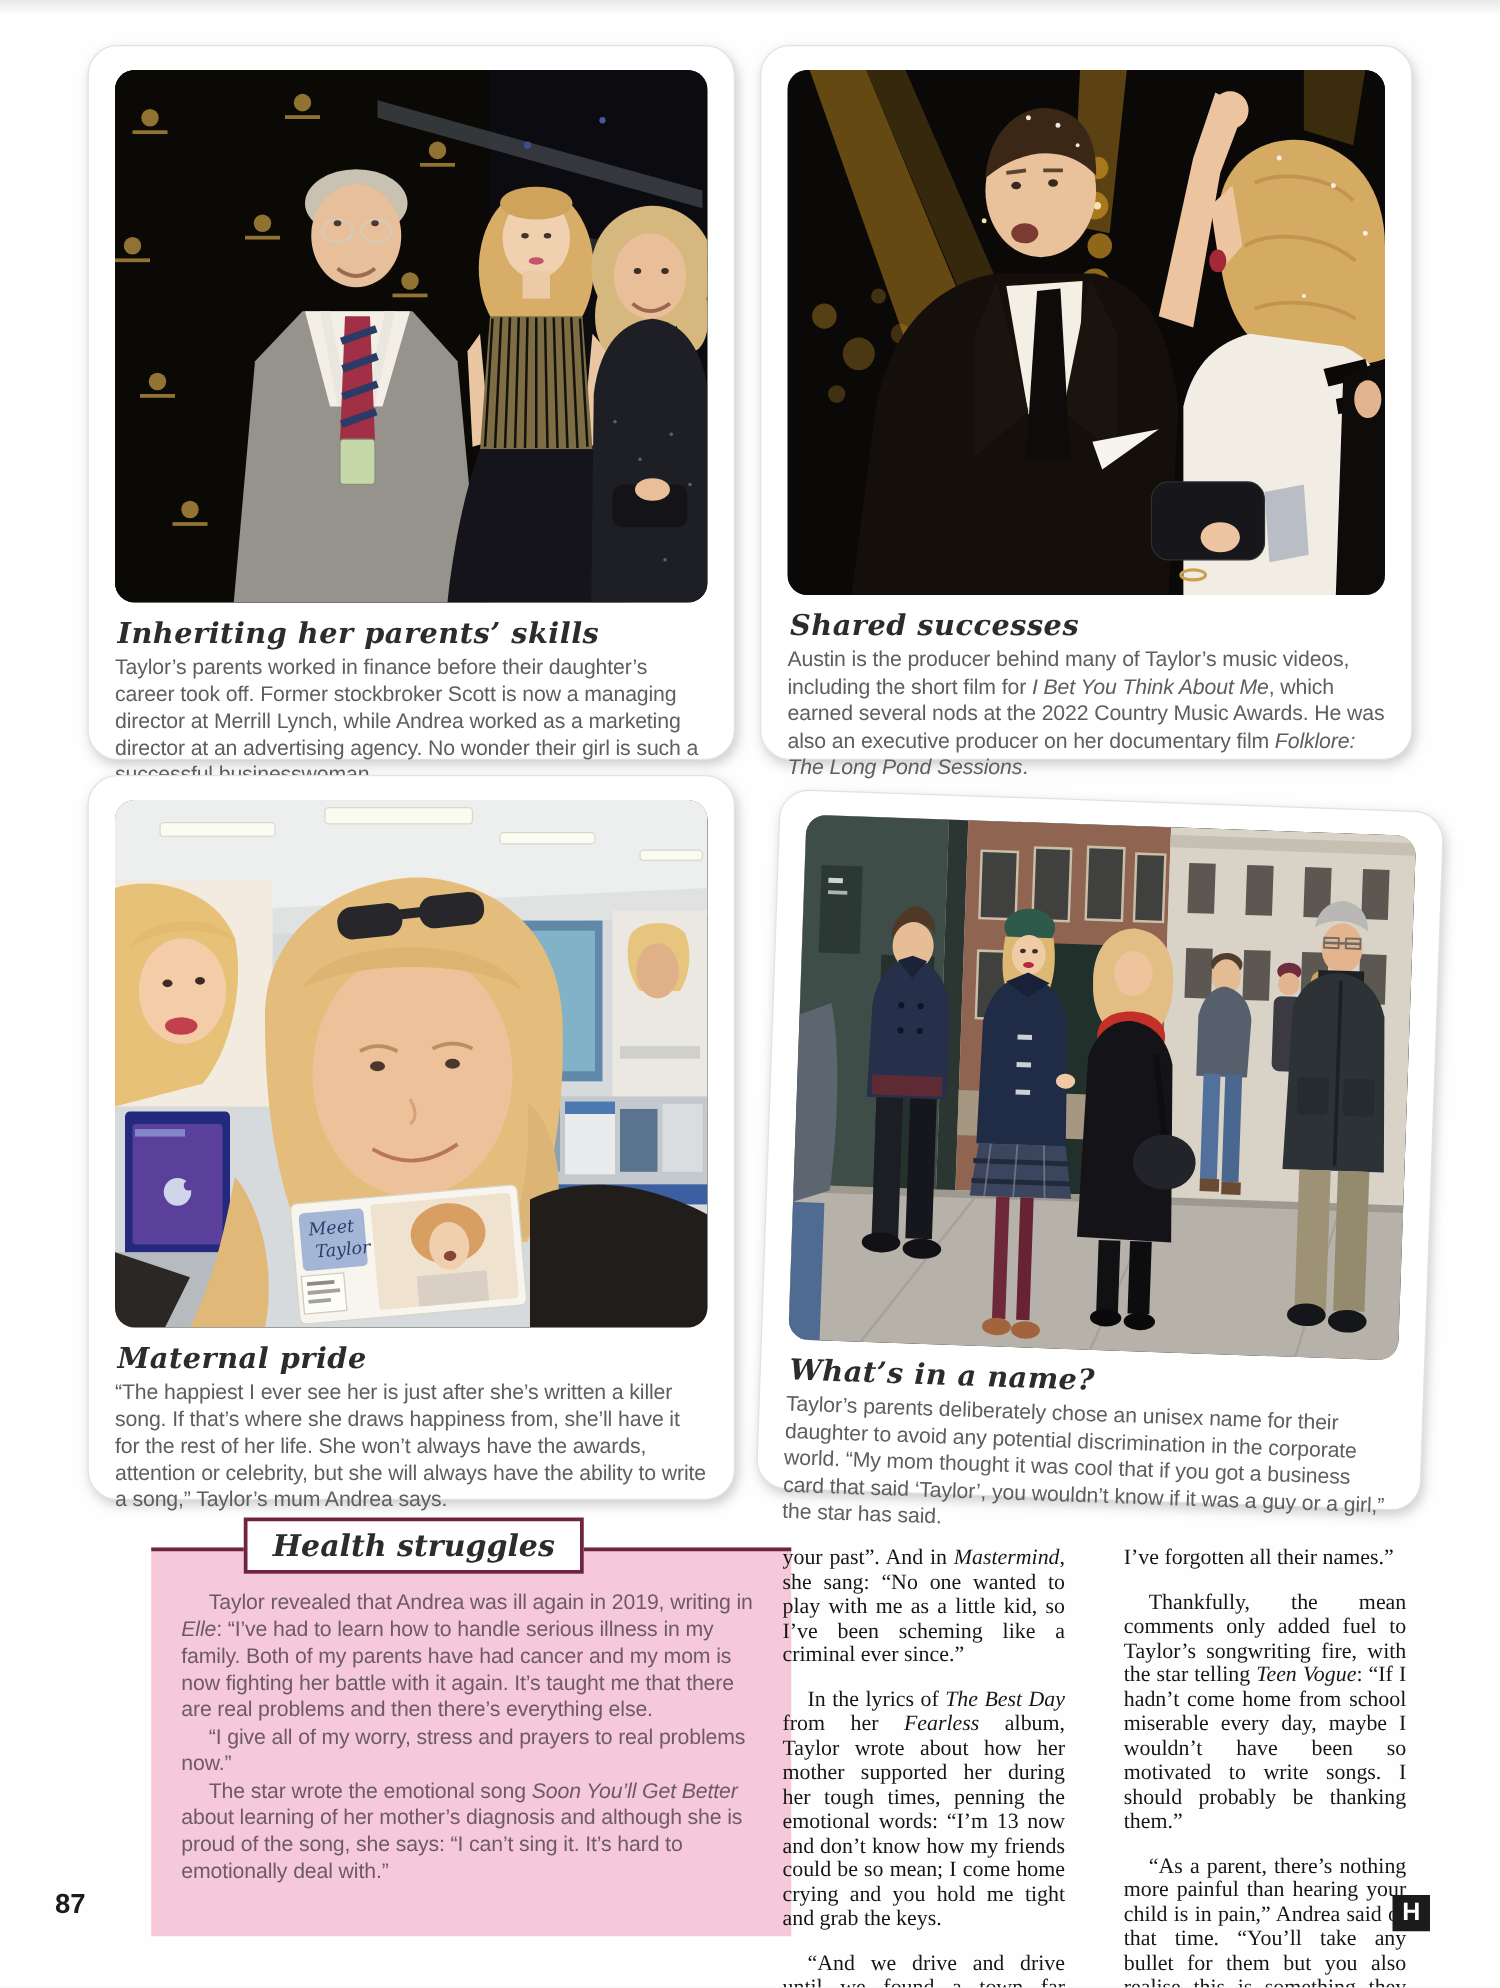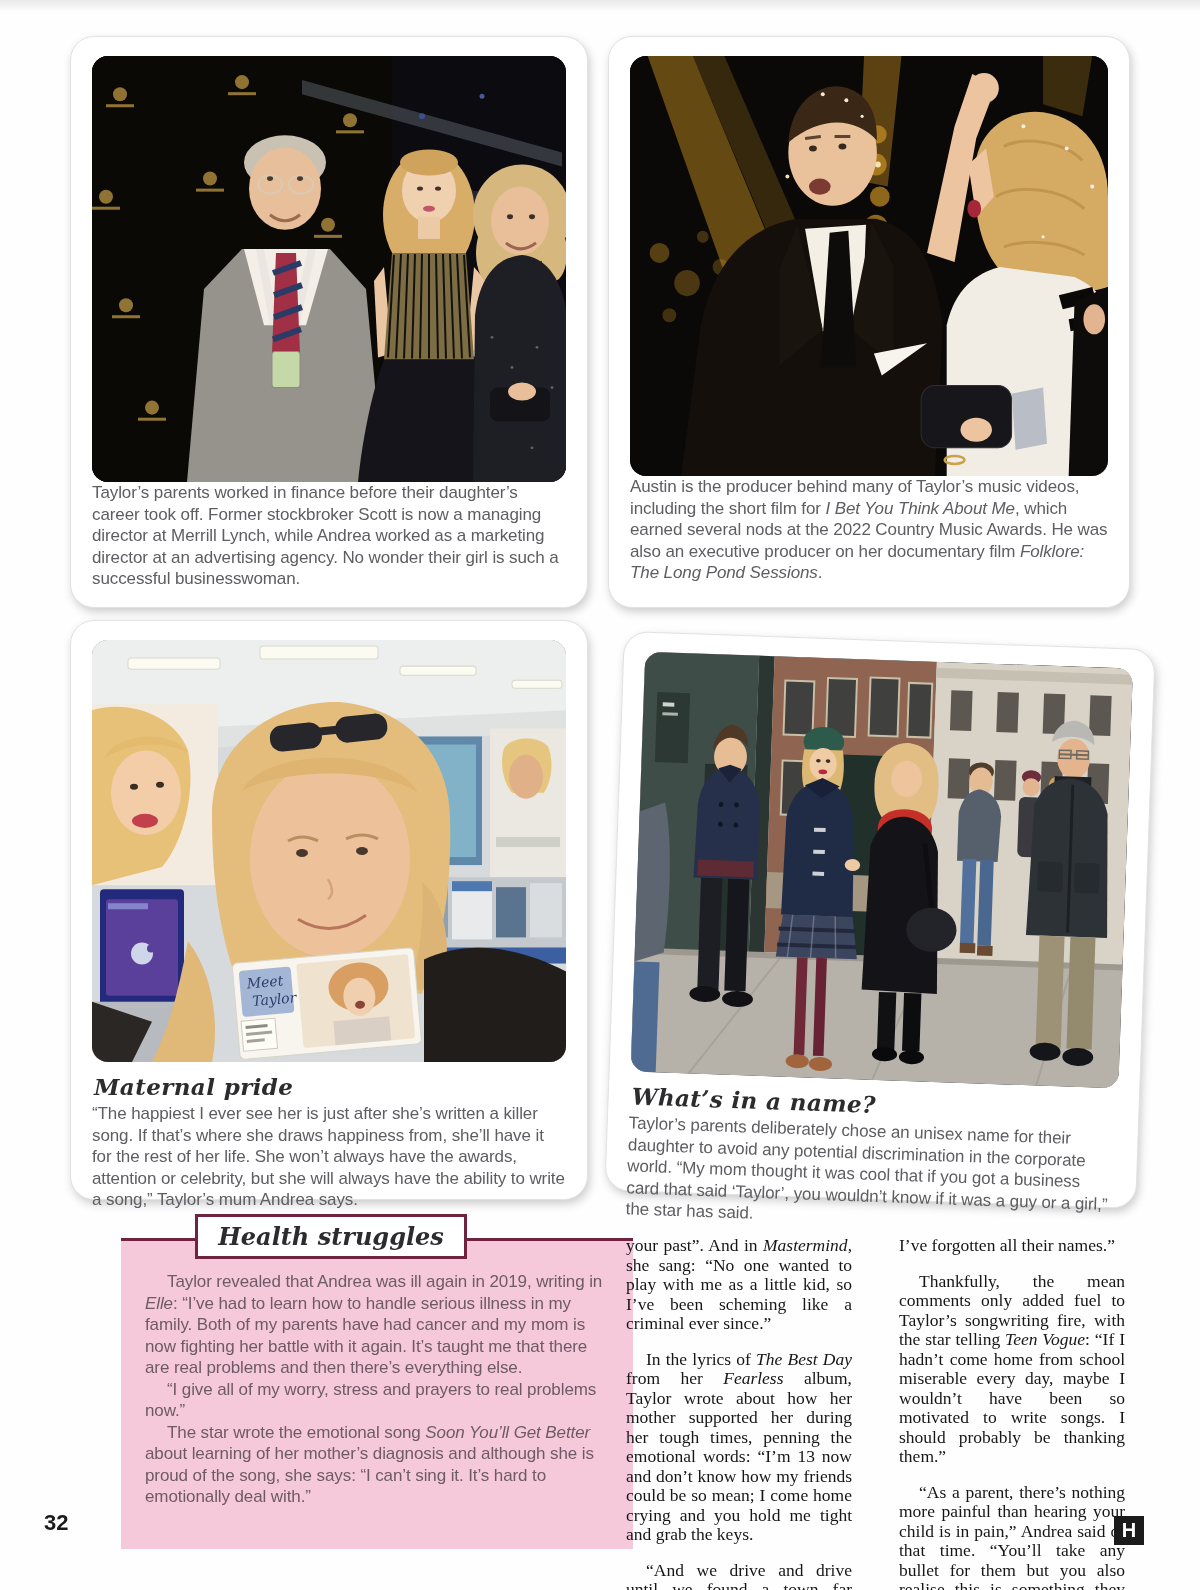--- a/index.html
+++ b/index.html
@@ -154,20 +154,21 @@
               <circle cx="445" cy="290" r="1.4"></circle>
             <circle cx="460" cy="330" r="1.4"></circle>
               <circle cx="410" cy="360" r="1.4"></circle>
               <circle cx="440" cy="390" r="1.4"></circle>
           </g>
           <rect x="398" y="330" width="60" height="34" rx="8" fill="#141418"></rect>
           <ellipse cx="430" cy="334" rx="14" ry="9" fill="#e8bf99"></ellipse>
         </g>
       </svg>
     </div>
+    <div class="cap-head">Inheriting her parents’ skills</div>
     <div class="cap-body"><span>Taylor’s parents worked in finance before their daughter’s career took off. Former stockbroker Scott is now a managing director at Merrill Lynch, while Andrea worked as a marketing director at an advertising agency. No wonder their girl is such a successful businesswoman.</span></div>
   </div>
 
   <div class="card card-shared">
     <div class="photo ph-shared">
       <svg viewBox="0 0 486 418" preserveAspectRatio="none">
         <rect width="486" height="418" fill="#0a0908"></rect>
         <g>
           <polygon points="18,0 64,0 148,198 96,216" fill="#c08a1e" opacity=".5"></polygon>
           <polygon points="64,0 96,0 180,190 150,200" fill="#8a6316" opacity=".35"></polygon>
@@ -239,20 +240,21 @@
           <polygon points="388,336 420,330 424,386 392,392" fill="#b9bec6"></polygon>
           <ellipse cx="352" cy="372" rx="16" ry="12" fill="#ecc49f"></ellipse>
           <ellipse cx="330" cy="402" rx="10" ry="4" fill="none" stroke="#c9a24a" stroke-width="2.5"></ellipse>
         </g>
         <g>
           <polygon points="452,244 486,230 486,418 446,418" fill="#0d0c0a"></polygon>
           <ellipse cx="472" cy="262" rx="11" ry="15" fill="#e2b48f"></ellipse>
         </g>
       </svg>
     </div>
+    <div class="cap-head">Shared successes</div>
     <div class="cap-body"><span>Austin is the producer behind many of Taylor’s music videos, including the short film for </span><i>I Bet You Think About Me</i><span>, which earned several nods at the 2022 Country Music Awards. He was also an executive producer on her documentary film </span><i>Folklore: The Long Pond Sessions</i><span>.</span></div>
   </div>
 
   <div class="card card-maternal">
     <div class="photo ph-maternal">
       <svg viewBox="0 0 474 420" preserveAspectRatio="none">
         <rect width="474" height="420" fill="#d6dadc"></rect>
         <rect width="474" height="92" fill="#edefee"></rect>
         <polygon points="0,92 474,70 474,92 0,112" fill="#dfe2e1"></polygon>
         <g>
@@ -484,15 +486,15 @@
       <p class="ind"><span>“And we drive and drive until we found a town far enough away. And we talk and window shop ’til</span></p>
     </div>
     <div class="colm">
       <p><span>I’ve forgotten all their names.”</span></p>
       <p class="ind"><span>Thankfully, the mean comments only added fuel to Taylor’s songwriting fire, with the star telling </span><i>Teen Vogue</i><span>: “If I hadn’t come home from school miserable every day, maybe I wouldn’t have been so motivated to write songs. I should probably be thanking them.”</span></p>
       <p class="ind"><span>“As a parent, there’s nothing more painful than hearing your child is in pain,” Andrea said of that time. “You’ll take any bullet for them but you also realise this is something they have to go through.”</span></p>
     </div>
   </div>
 
   <div class="endmark">H</div>
-  <div class="pagenum">32</div>
+  <div class="pagenum">87</div>
 
 </div>
 
 </body></html>

